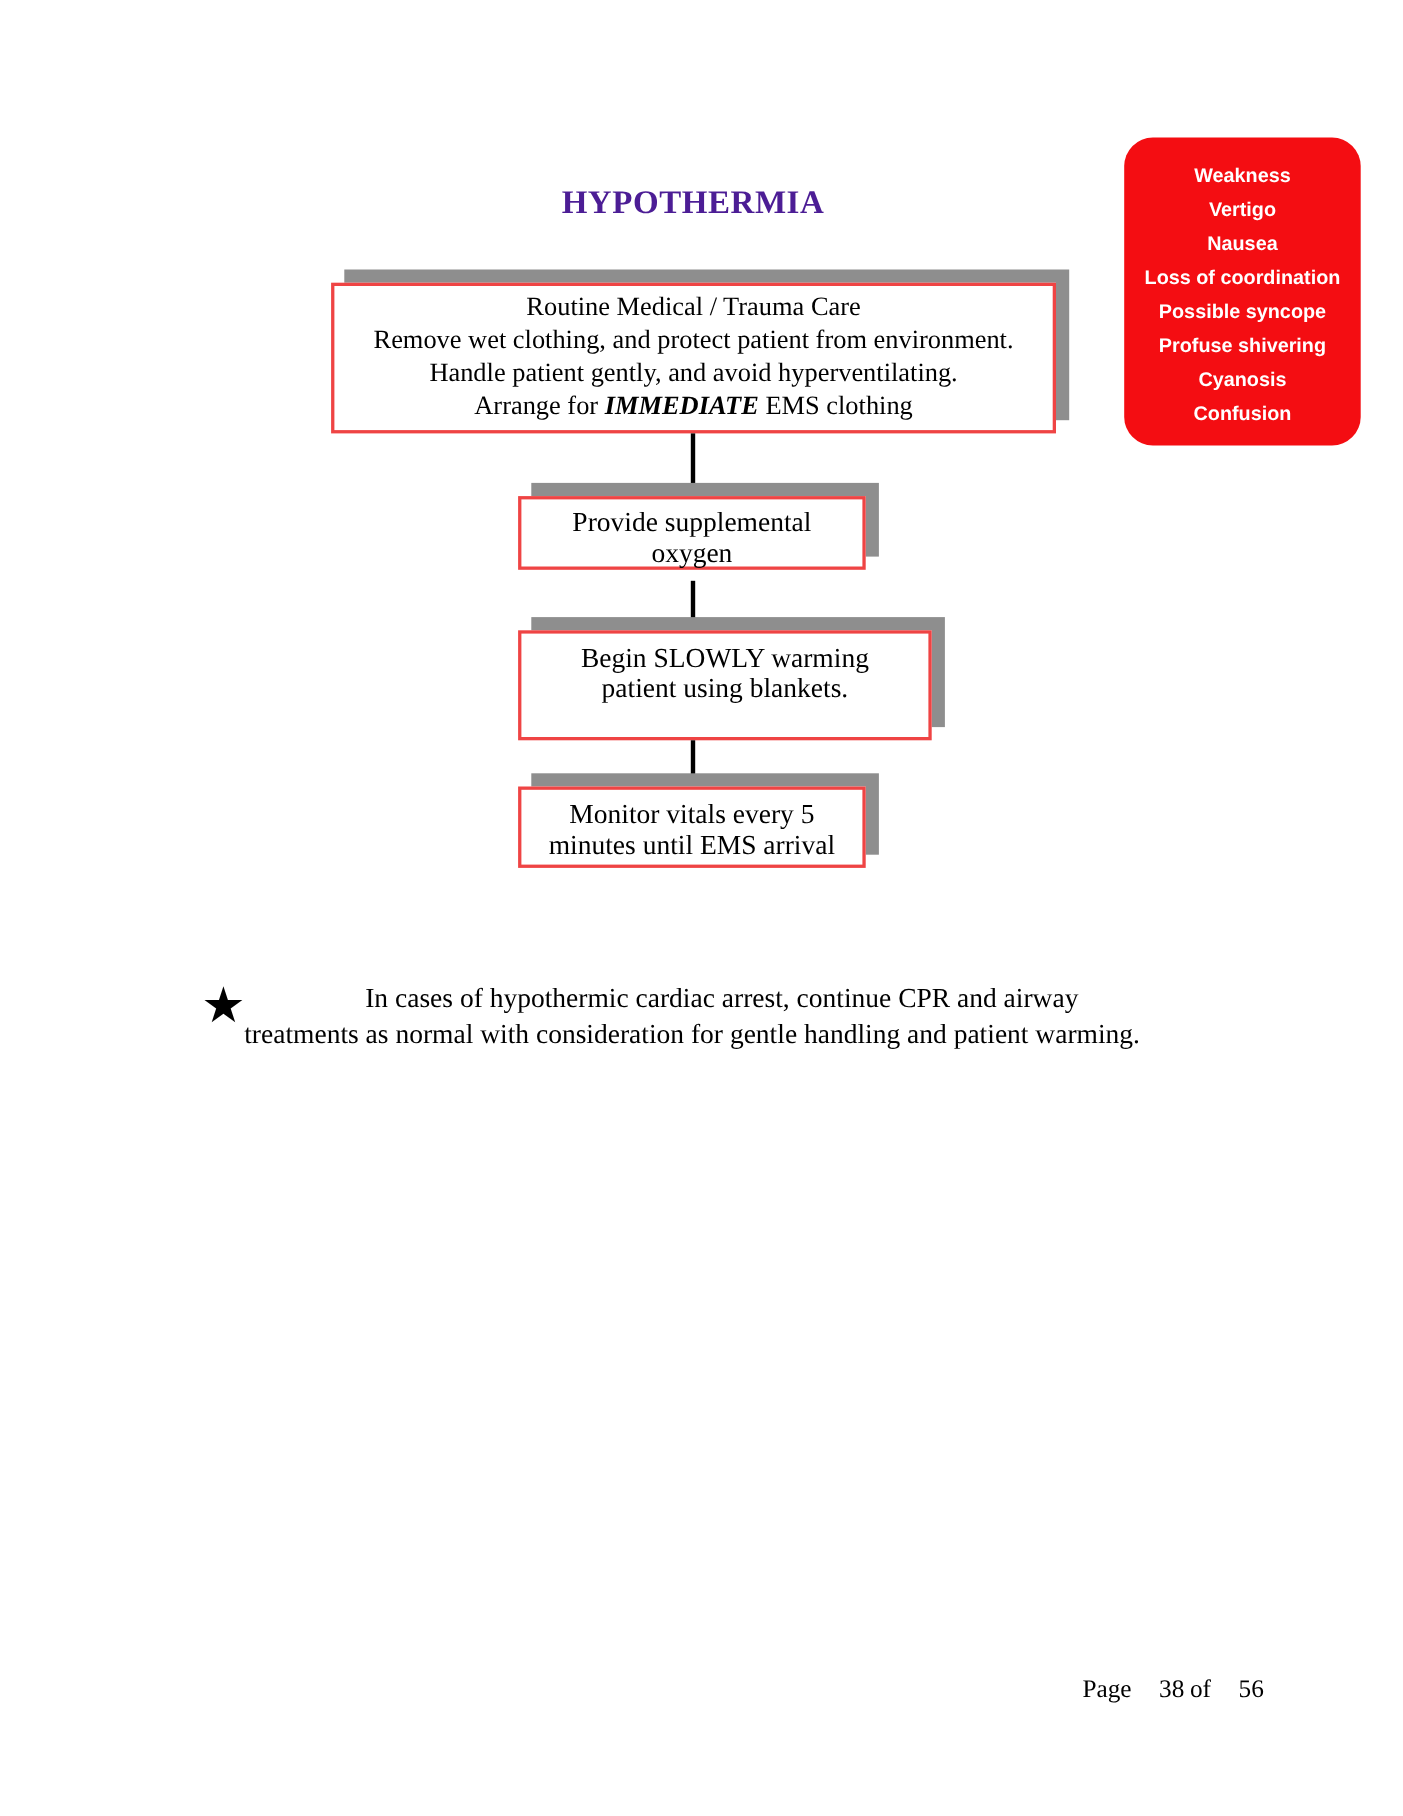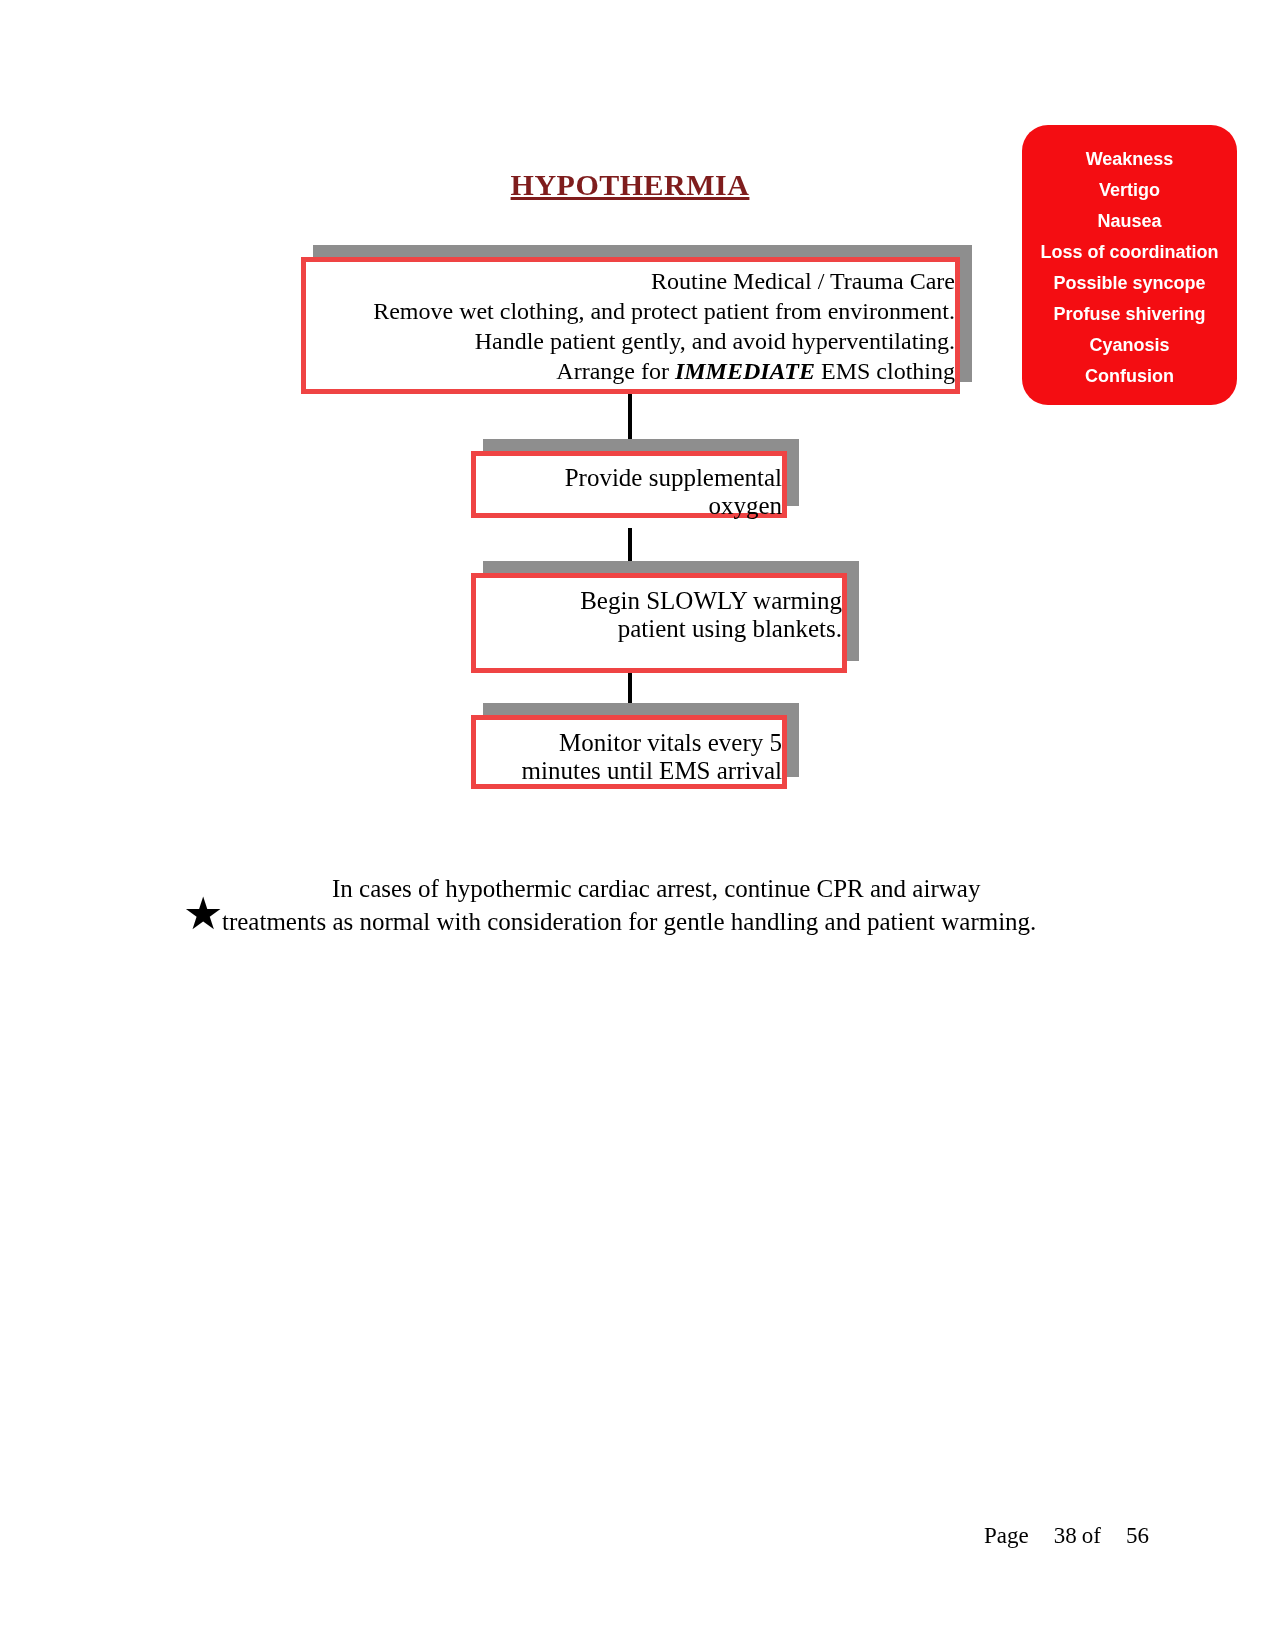--- a/index.html
+++ b/index.html
@@ -17,23 +17,22 @@
   
   .title {
     position: absolute;
     left: 300px;
     top: 168px;
     width: 660px;
     text-align: center;
     font-family: "Liberation Serif", "DejaVu Serif", serif;
     font-size: 30px;
     font-weight: 700;
-    color: #7f1d1d;
+    color: #4c1d95;
     letter-spacing: 0.5px;
-    text-decoration: underline;
   }
 
   
   .symptoms {
     position: absolute;
     left: 1022px;
     top: 125px;
     width: 215px;
     height: 280px;
     background: #F40D12;
@@ -44,23 +43,23 @@
     font-size: 18px;
     line-height: 31px;
     text-align: center;
     padding-top: 19px;
   }
 
   
   .flowbox {
     position: absolute;
     background: #ffffff;
-    border: 5px solid #ef4444;
+    border: 3px solid #ef4444;
     box-shadow: 12px -12px 0 0 #8E8E8E;
-    text-align: right;
+    text-align: center;
     font-family: "Liberation Serif", "DejaVu Serif", serif;
     color: #000000;
   }
   .box1 {
     left: 301px; top: 257px; width: 659px; height: 137px;
     font-size: 24px; line-height: 30px; padding-top: 4px;
   }
   .box2 {
     left: 471px; top: 451px; width: 316px; height: 67px;
     font-size: 25px; line-height: 28px; padding-top: 8px;
@@ -92,21 +91,21 @@
     left: 183px;
     top: 891px;
     font-size: 45px;
     line-height: 1;
     color: #000000;
     font-family: "DejaVu Sans", sans-serif;
   }
   .note-text {
     position: absolute;
     left: 222px;
-    top: 872px;
+    top: 891px;
     width: 850px;
     font-family: "Liberation Serif", "DejaVu Serif", serif;
     font-size: 25px;
     line-height: 33px;
     color: #000000;
     text-indent: 110px;
   }
 
   
   .footer {

